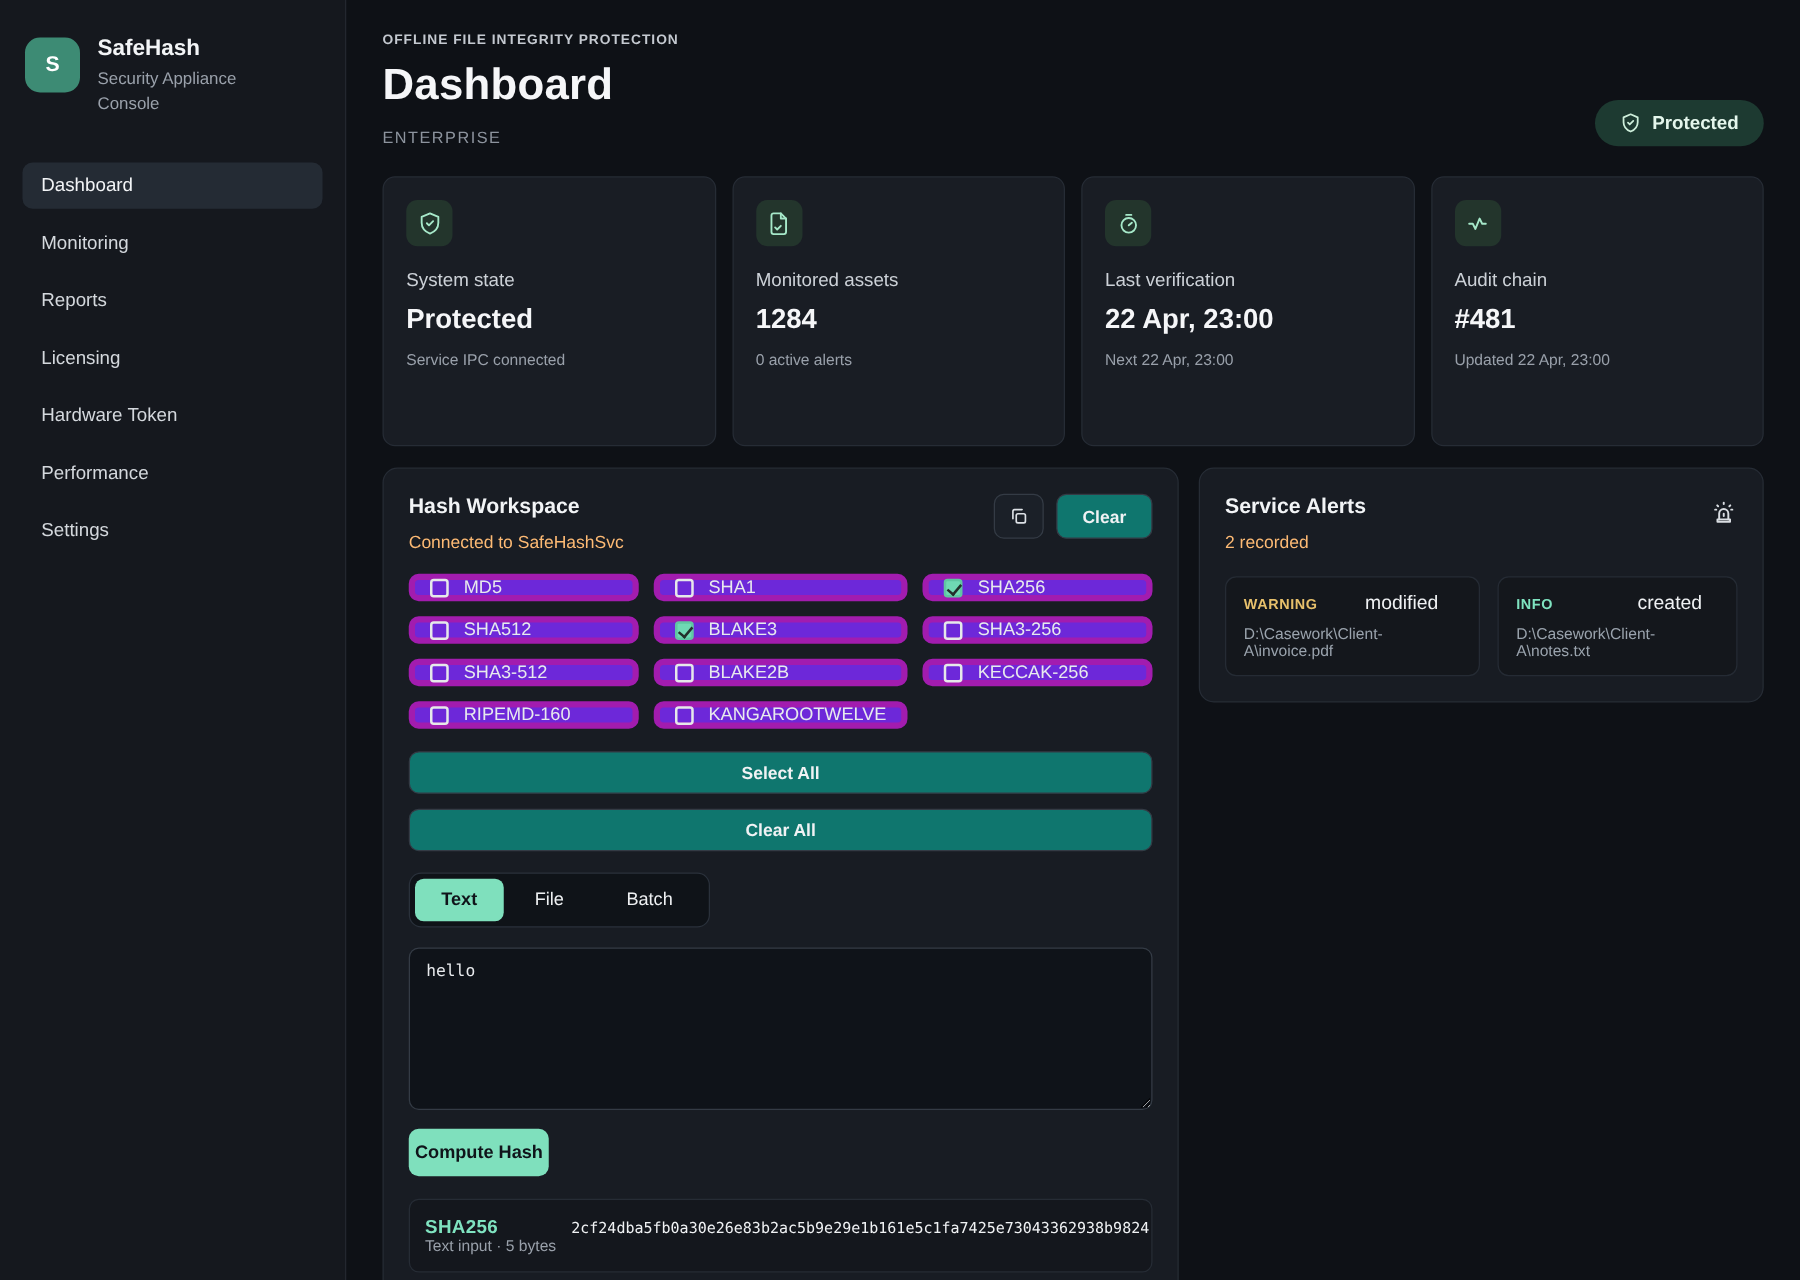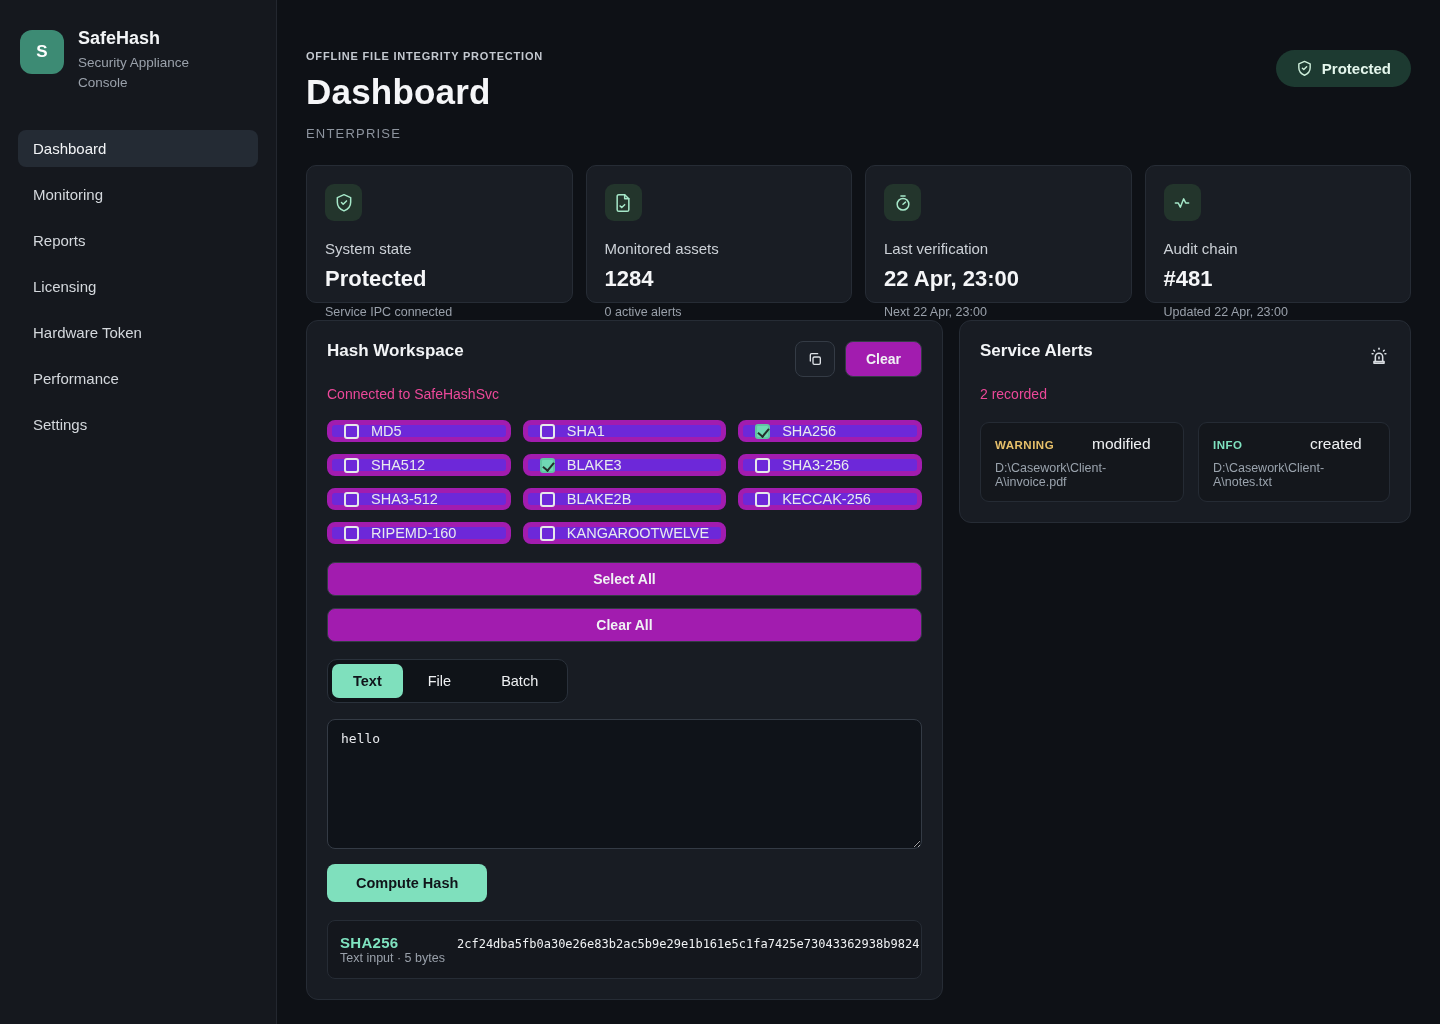--- a/index.html
+++ b/index.html
@@ -27,62 +27,62 @@
   .brand-name { font-size:18px; font-weight:bold; color:#f2f4f6; }
   .brand-sub { font-size:13.5px; color:#9aa1ab; line-height:1.45; margin-top:4px; width:140px; }
   .nav { display:flex; flex-direction:column; gap:9px; }
   .nav-item {
     padding:10px 15px; border-radius:8px; font-size:15px; color:#d4d8dd;
     cursor:pointer;
   }
   .nav-item.active { background:#242b34; color:#f2f4f6; }
   
   .main { flex:1; padding:26px 29px 16px 29px; }
-  .topbar { display:flex; justify-content:space-between; align-items:flex-start;margin-top:24px; }
+  .topbar { display:flex; justify-content:space-between; align-items:flex-end; }
   .eyebrow { font-size:11px; font-weight:bold; letter-spacing:0.8px; color:#c4c9d0; }
   .page-title { font-size:35px; font-weight:bold; color:#f5f6f8; margin-top:10px; letter-spacing:0.2px; }
   .tier { font-size:13px; color:#8d949e; letter-spacing:1.2px; margin-top:14px; }
   .status-pill {
     display:flex; align-items:center; gap:9px;
     background:#1d3a31; color:#e4f6ec;
     border-radius:20px; padding:10px 20px;
     font-size:15px; font-weight:bold;
   }
   .status-pill svg { stroke:#cdeeda; }
   
   .stats { display:grid; grid-template-columns:repeat(4,1fr); gap:13px; margin-top:24px; }
   .stat-card {
     background:#191d24; border:1px solid #262c35; border-radius:10px;
-    padding:18px; height:138px;
+    padding:18px; height:216px;
   }
   .icon-tile {
     width:37px; height:37px; border-radius:9px; background:#23352c;
     display:flex; align-items:center; justify-content:center;
   }
   .icon-tile svg { stroke:#a6e8c9; }
   .stat-label { font-size:15px; color:#ccd1d7; margin-top:19px; }
   .stat-value { font-size:22px; font-weight:bold; color:#f5f6f8; margin-top:9px; }
   .stat-sub { font-size:12.5px; color:#99a0aa; margin-top:13px; }
   
   .columns { display:grid; grid-template-columns:637px 1fr; gap:16px; margin-top:17px; align-items:start; }
   .panel {
     background:#181c23; border:1px solid #262c35; border-radius:12px; padding:20px;
   }
   .ws-head { display:flex; justify-content:space-between; align-items:flex-start; }
   .panel-title { font-size:17px; font-weight:bold; color:#f2f4f6; }
-  .panel-sub { font-size:14px; color:#ec4899; margin-top:25px; }
+  .panel-sub { font-size:14px; color:#fdba74; margin-top:10px; }
   .ws-actions { display:flex; gap:10px; }
   .icon-btn {
     width:40px; height:36px; border-radius:8px; background:#1b2028;
     border:1px solid #343b45; display:flex; align-items:center; justify-content:center;
     cursor:pointer;
   }
   .icon-btn svg { stroke:#dde1e6; }
   .btn-ghost {
-    background:#a21caf; border:1px solid #343b45; color:#f0f2f4;
+    background:#0f766e; border:1px solid #343b45; color:#f0f2f4;
     font-family:inherit; font-size:14px; font-weight:bold;
     border-radius:8px; padding:8px 20px; cursor:pointer;
   }
   
   .algo-grid { display:grid; grid-template-columns:repeat(3,1fr); gap:12px; margin-top:18px; }
   .algo {
     display:flex; align-items:center; gap:12px;
     background:#6d28d9; border:5px solid #a21caf; border-radius:8px;
     padding:6px 12px; height:22px; cursor:pointer; font-size:14.5px; color:#e8eaed;
   }
@@ -106,21 +106,21 @@
   .tab.active { background:#7fe0bd; color:#10141a; font-weight:bold; padding:9px 21px; }
   
   .hash-input {
     display:block; width:100%; height:130px; margin-top:16px;
     background:#0f1319; border:1px solid #343b45; border-radius:8px;
     color:#e8eaed; font-family:"DejaVu Sans Mono", monospace; font-size:13px;
     padding:11px 13px; resize:vertical; outline:none;
   }
   .btn-primary {
     margin-top:15px; background:#7fe0bd; color:#10141a;
-    border:none; border-radius:8px; padding:11px 29px;
+    border:none; border-radius:8px; padding:11px 5px;
     font-family:inherit; font-size:14.5px; font-weight:bold; cursor:pointer;
   }
   .result {
     margin-top:18px; background:#14171d; border:1px solid #262c35;
     border-radius:8px; padding:13px 12px;
   }
   .result-row { display:flex; align-items:baseline; }
   .result-algo { width:117px; flex:none; font-size:15px; font-weight:bold; color:#7fe3c0; letter-spacing:0.3px; }
   .result-hash { font-family:"DejaVu Sans Mono", monospace; font-size:12px; color:#f0f2f4; white-space:nowrap; }
   .result-meta { font-size:12.5px; color:#99a0aa; margin-top:0; }

